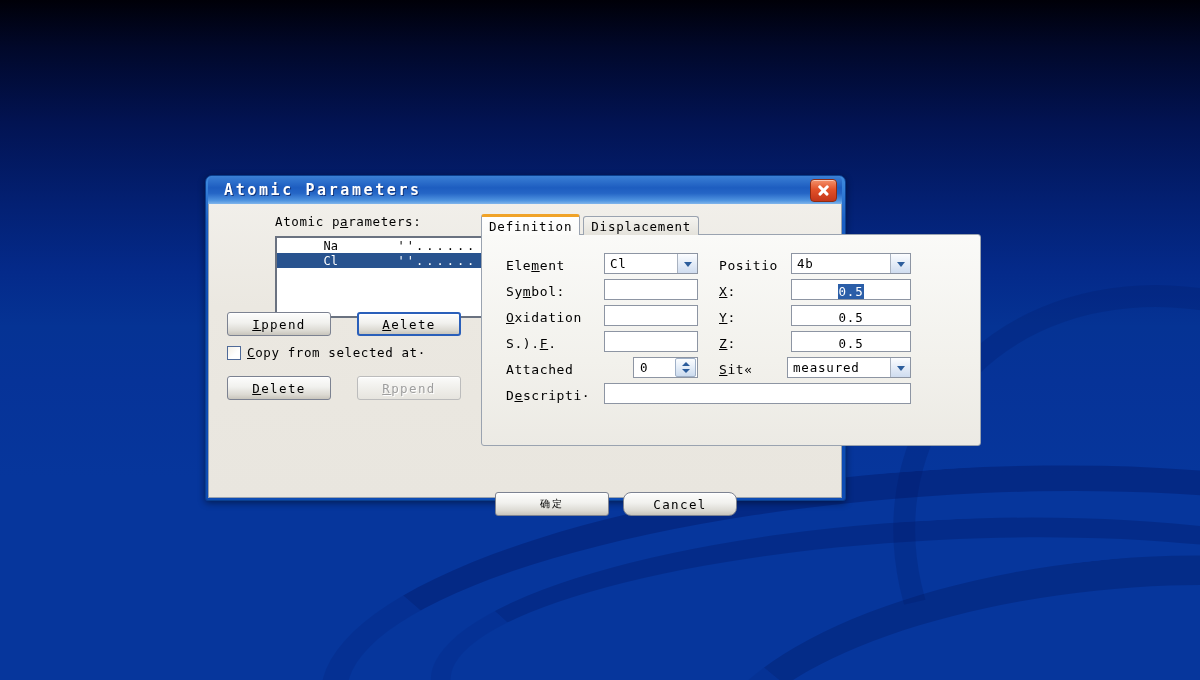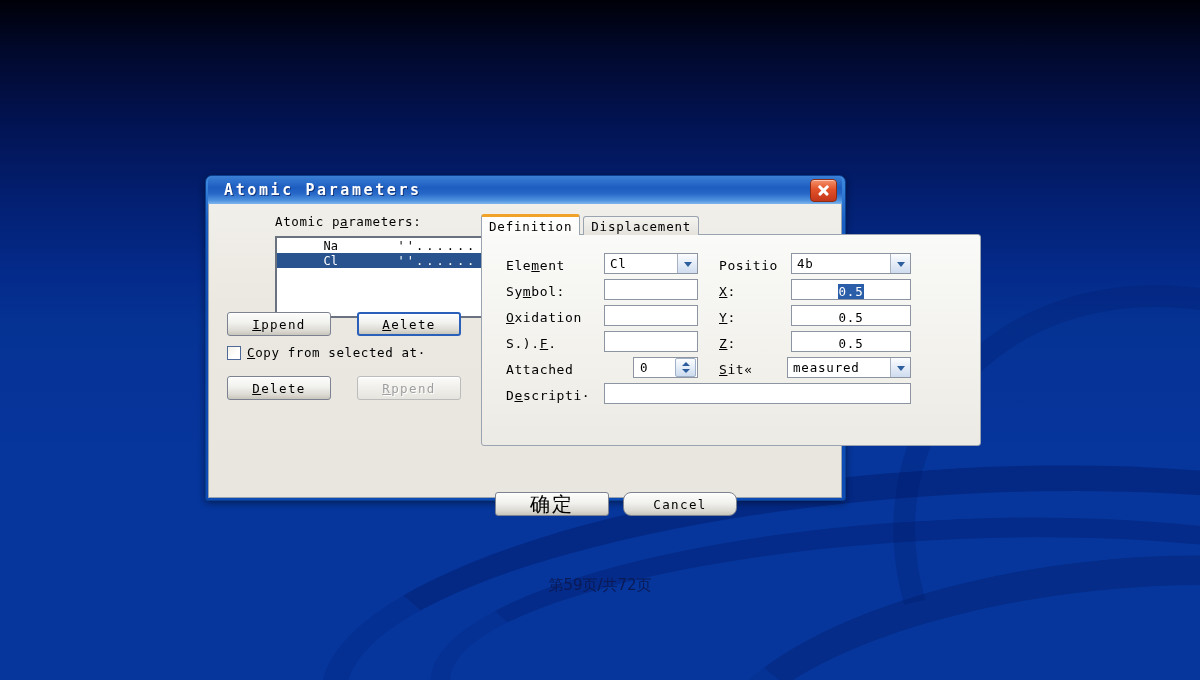--- a/index.html
+++ b/index.html
@@ -445,35 +445,34 @@
   #btn-cancel {
     position: absolute;
     left: 414px;
     top: 288px;
     width: 114px;
     height: 24px;
     border-radius: 8px;
   }
   #btn-ok .cjk {
     font-family: "DejaVu Sans", sans-serif;
-    font-size: 20px;
+    font-size: 10px;
     letter-spacing: 2px;
   }
 </style>
 </head>
 <body>
 
 <div id="slide">
 
   <div class="swoosh swoosh-a"></div>
   <div class="swoosh swoosh-b"></div>
   <div class="swoosh swoosh-c"></div>
   <div class="swoosh swoosh-d"></div>
 
-  <div id="page-number">第59页/共72页</div>
 
   <div id="dialog">
 
     <div id="titlebar">
       <div id="titlebar-text">Atomic Parameters</div>
       <div id="close-button"></div>
     </div>
 
     <div id="dialog-body">
 

